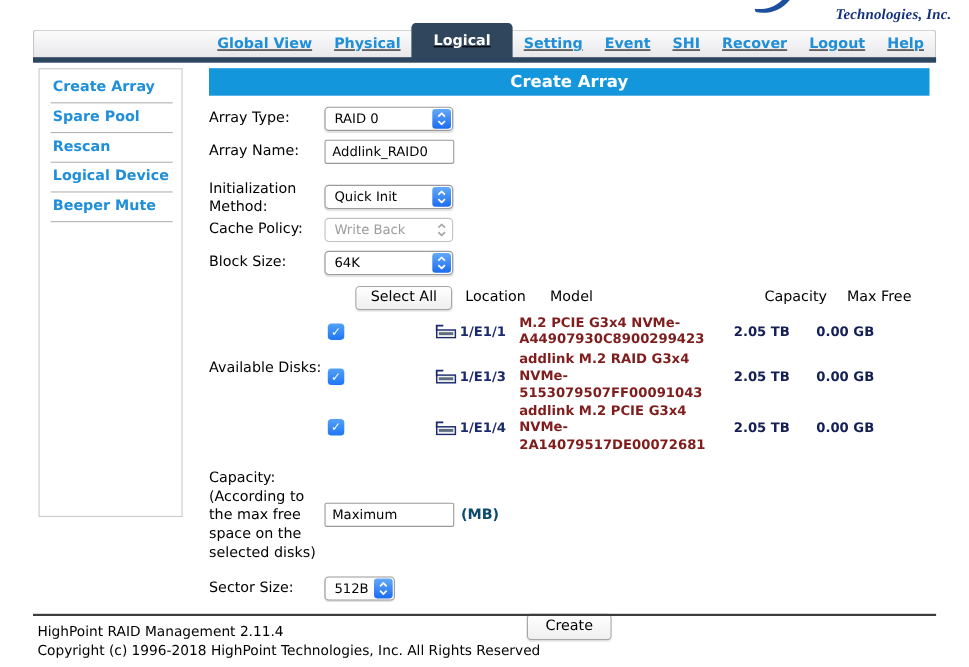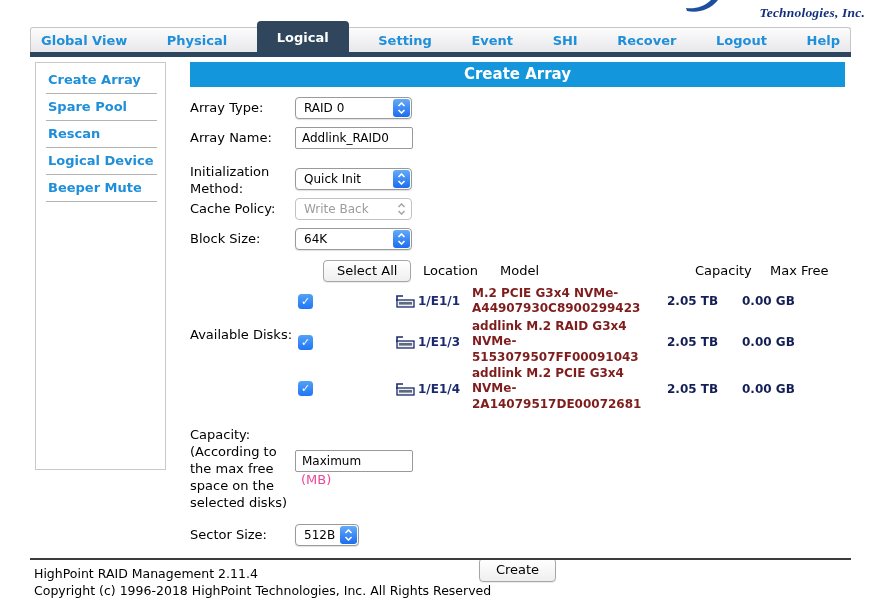--- a/index.html
+++ b/index.html
@@ -14,21 +14,21 @@
     font-family:"Liberation Serif","DejaVu Serif",serif;
     font-style:italic; font-weight:bold; font-size:13.5px; color:#15317e;
     letter-spacing:.2px;
   }
   .logo-swoosh { position:absolute; top:0; right:158px; width:38px; height:15px; }
   
   .navbar {
     position:absolute; left:30px; top:27px; width:819px; height:25px;
     background:linear-gradient(#fcfcfd,#e7e7ea);
     border:1px solid #c6c6c9; border-bottom:none; border-radius:3px 3px 0 0;
-    display:flex; justify-content:space-between; align-items:center;
+    display:flex; justify-content:flex-end; align-items:center;text-decoration:underline;
   }
   .nav-underline {
     position:absolute; left:30px; top:52px; width:821px; height:5px; background:#2d4660;
   }
   .tab {
     color:#1e8fd8; font-weight:bold; font-size:13px; padding:0 10px;
     white-space:nowrap; cursor:default;
   }
   .tab.active {
     background:#30465c; color:#fff; border-radius:4px 4px 0 0;
@@ -105,22 +105,22 @@
     line-height:1.3; overflow-wrap:break-word; padding-right:4px; box-sizing:border-box;
   }
   .dt-row .col-cap, .dt-row .col-free {
     font-size:12px; font-weight:bold; color:#141f55;
   }
   .checkbox {
     width:15px; height:15px; margin-left:3px; border-radius:3.5px;
     background:linear-gradient(#53a1f7,#2076f5);
     color:#fff; font-size:11px; line-height:15px; text-align:center; font-weight:bold;
   }
-  .cap-unit { font-size:13px; color:#ec4899; margin-left:6px; }
-  .center-row { display:flex; align-items:flex-start;flex-direction:column; }
+  .cap-unit { font-size:13px; color:#0c4a6e; margin-left:6px;font-weight:bold; }
+  .center-row { display:flex; align-items:center; }
   .create-row { text-align:center; margin-top:12px; }
   
   .footer-line { position:absolute; left:30px; right:30px; top:558px; height:2px; background:#3c3c3c; }
   .footer-text { position:absolute; left:34px; top:565px; font-size:12.5px; line-height:17px; color:#000; }
 </style>
 </head>
 <body>
 
 <svg class="logo-swoosh" viewBox="0 0 38 15">
   <path d="M2 11 C12 13 24 11 33 0 L26 0 C19 7 10 9 1 8 Z" fill="#1d4f9e"></path>

